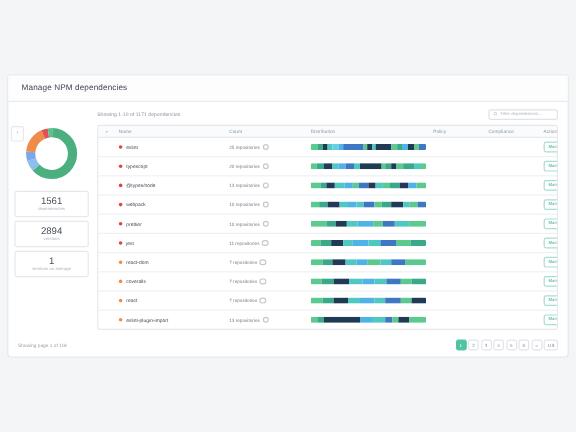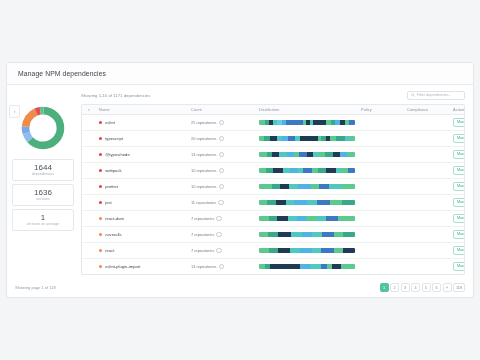--- a/index.html
+++ b/index.html
@@ -220,25 +220,25 @@
                 <circle cx="21" cy="21" r="15.9155" fill="none" stroke="#7aa8e8" stroke-width="7" stroke-dasharray="6.00 94.00" stroke-dashoffset="55.00"></circle>
                 <circle cx="21" cy="21" r="15.9155" fill="none" stroke="#ef8c4b" stroke-width="7" stroke-dasharray="17.00 83.00" stroke-dashoffset="49.00"></circle>
                 <circle cx="21" cy="21" r="15.9155" fill="none" stroke="#e05252" stroke-width="7" stroke-dasharray="4.00 96.00" stroke-dashoffset="32.00"></circle>
                 <circle cx="21" cy="21" r="15.9155" fill="none" stroke="#5fbf8f" stroke-width="7" stroke-dasharray="3.00 97.00" stroke-dashoffset="28.00"></circle>
               </g>
           </svg>
         </div>
 
         <div class="stat-cards">
           <div class="stat-card">
-            <div class="stat-value">1644</div>
+            <div class="stat-value">1561</div>
             <div class="stat-label">dependencies</div>
           </div>
           <div class="stat-card">
-            <div class="stat-value">1636</div>
+            <div class="stat-value">2894</div>
             <div class="stat-label">versions</div>
           </div>
           <div class="stat-card">
             <div class="stat-value">1</div>
             <div class="stat-label">versions on average</div>
           </div>
         </div>
       </div>
 
       <div class="main-col">

